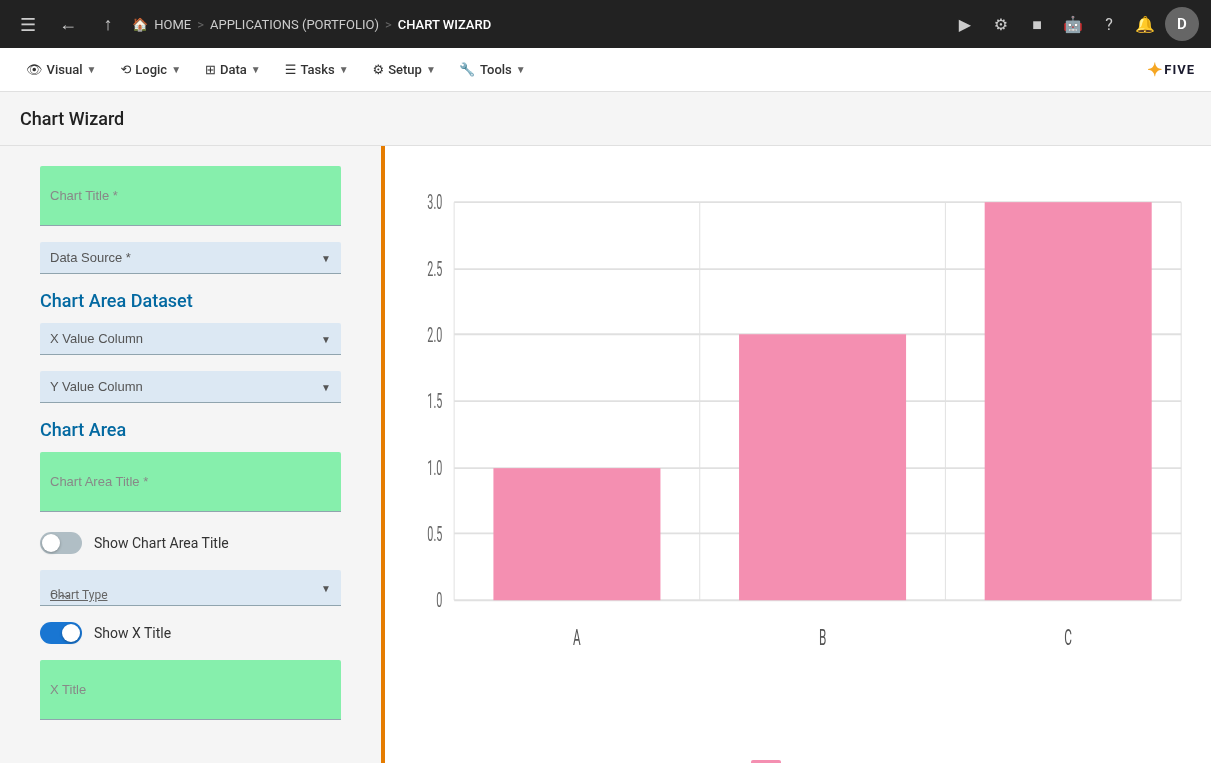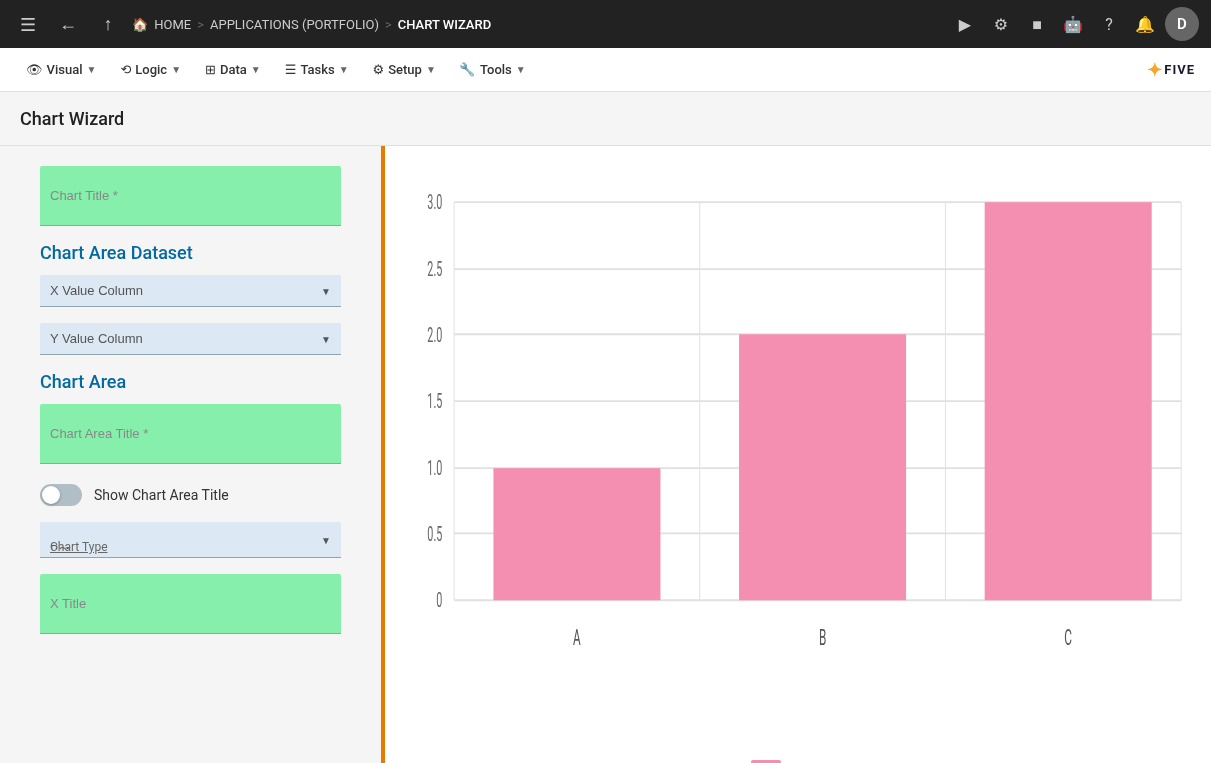--- a/index.html
+++ b/index.html
@@ -178,20 +178,27 @@
 </div>
 
 <div class="main-layout">
 
   <div class="left-panel">
 
     <div class="form-group">
       <input type="text" class="text-input" placeholder="Chart Title *" style="">
     </div>
 
+    <div class="form-group">
+      <div class="select-wrapper">
+        <select class="select-input">
+          <option value="">Data Source *</option>
+        </select>
+      </div>
+    </div>
 
     <div class="form-group">
       <div class="section-label">Chart Area Dataset</div>
 
       <div class="select-wrapper" style="margin-bottom:16px;">
         <select class="select-input">
           <option value="">X Value Column</option>
         </select>
       </div>
 
@@ -214,20 +221,26 @@
         </div>
         <span class="toggle-label">Show Chart Area Title</span>
       </div>
 
       
       <div class="select-wrapper" style="margin-bottom:16px;">
         <select class="select-input" style="padding-top: 20px; height: 36px;"><option value="Bar">Bar</option><option value="Line">Line</option><option value="Pie">Pie</option><option value="Doughnut">Doughnut</option><option value="Scatter">Scatter</option></select>
       <div style="position: absolute; top: 18px; left: 10px; font-size: 12px; color: rgb(102, 102, 102); pointer-events: none; text-decoration: underline;">Chart Type</div></div>
     </div>
 
+    <div class="toggle-row">
+      <div class="toggle on">
+        <div class="toggle-thumb"></div>
+      </div>
+      <span class="toggle-label">Show X Title</span>
+    </div>
 
     <div class="form-group">
       <input type="text" class="text-input" placeholder="X Title" style="">
     </div>
 
   </div>
 
   <div class="right-panel">
     <div class="chart-area">
 

